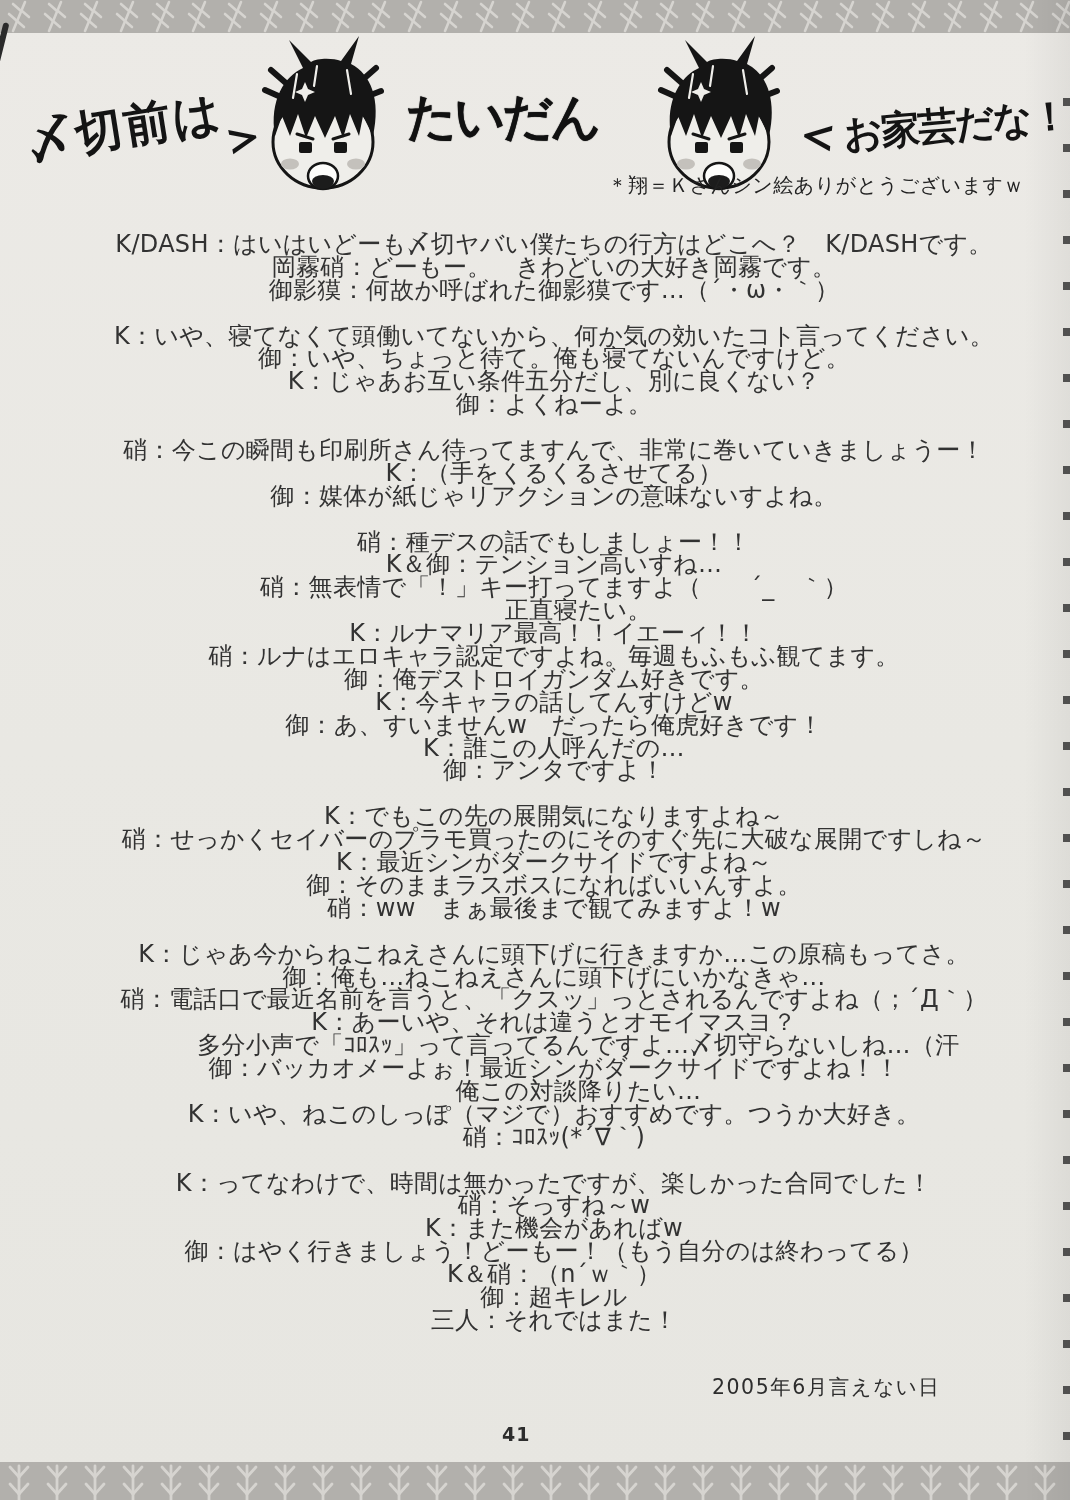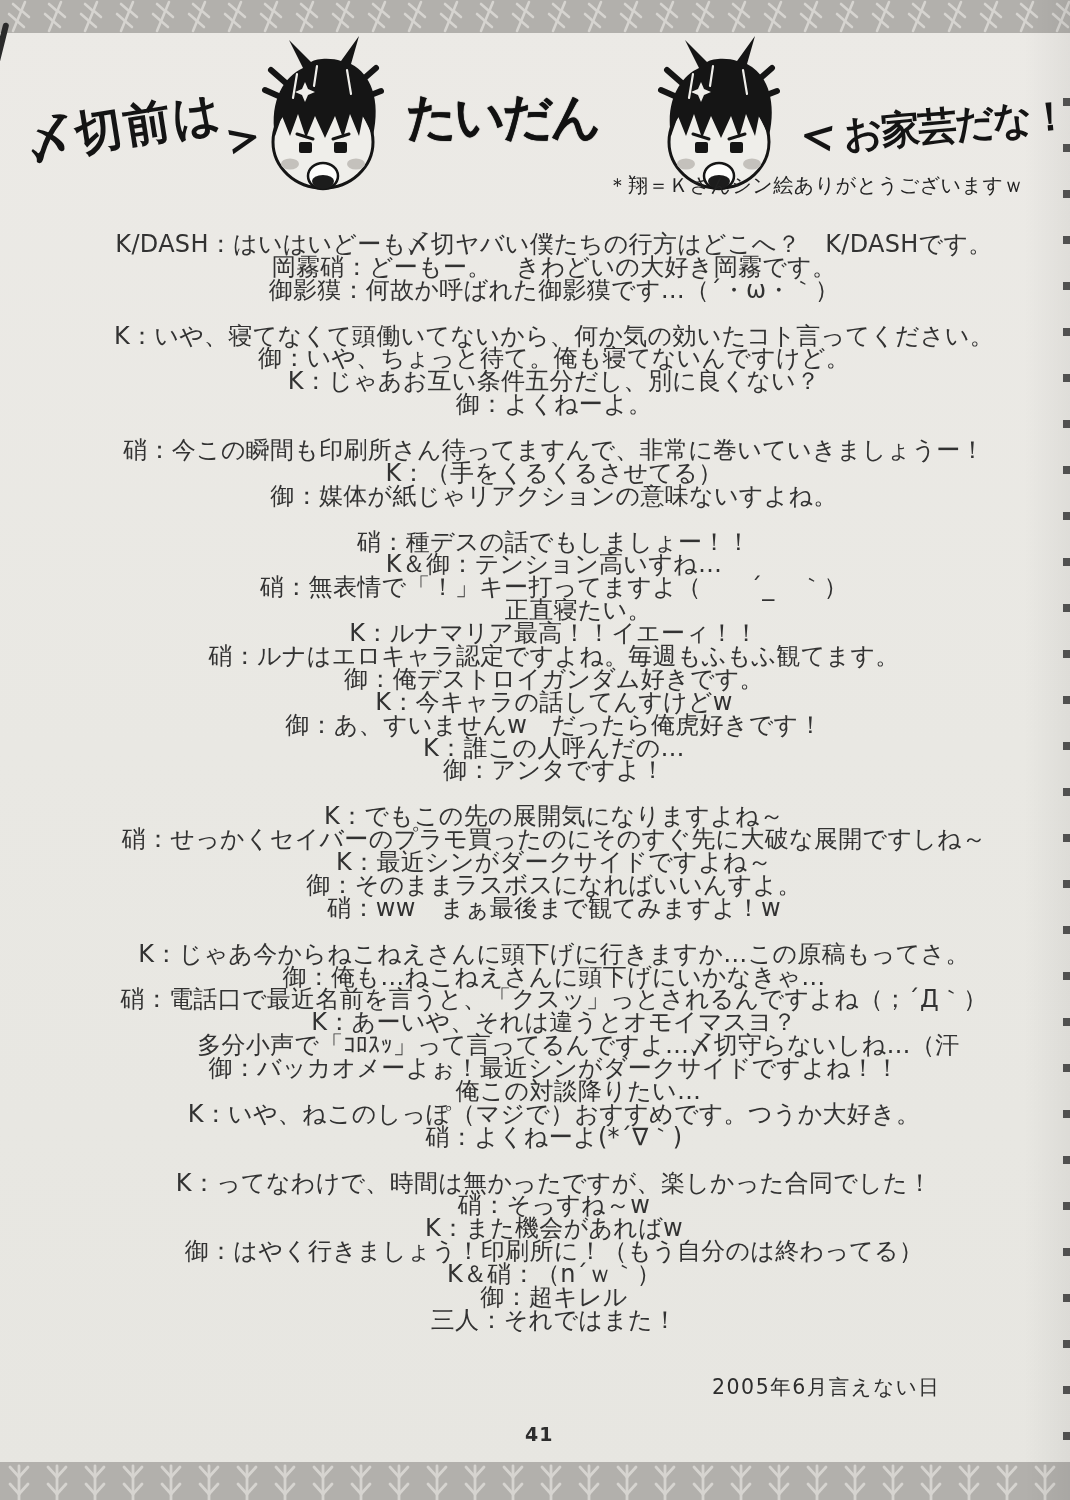--- a/index.html
+++ b/index.html
@@ -57,21 +57,21 @@
     letter-spacing:0.3px;
     text-align:center;
   }
   
   .date {
     position:absolute; left:712px; top:1373px; font-size:20.5px; color:#2d2d2d;
     letter-spacing:1.5px; white-space:nowrap;
   }
   .pagenum {
     position:absolute; left:502px; top:1423px; font-size:19px; color:#2d2d2d;
-    font-weight:bold; letter-spacing:1px;margin-left:23px;
+    font-weight:bold; letter-spacing:1px;
   }
 </style>
 </head>
 <body>
 
 <div class="page">
 
   <svg class="band band-top" width="1070" height="33">
     <defs>
       <pattern id="leafTop" width="36" height="33" patternUnits="userSpaceOnUse">
@@ -181,26 +181,26 @@
       <div class="dlg-line">硝：ww　まぁ最後まで観てみますよ！w</div>
       <div class="dlg-line"></div>
       <div class="dlg-line">K：じゃあ今からねこねえさんに頭下げに行きますか…この原稿もってさ。</div>
       <div class="dlg-line">御：俺も…ねこねえさんに頭下げにいかなきゃ…</div>
       <div class="dlg-line">硝：電話口で最近名前を言うと、「クスッ」っとされるんですよね（；´Д｀）</div>
       <div class="dlg-line">K：あーいや、それは違うとオモイマスヨ？</div>
       <div class="dlg-line">　　多分小声で「ｺﾛｽｯ」って言ってるんですよ…〆切守らないしね…（汗</div>
       <div class="dlg-line">御：バッカオメーよぉ！最近シンがダークサイドですよね！！</div>
       <div class="dlg-line">　　俺この対談降りたい…</div>
       <div class="dlg-line">K：いや、ねこのしっぽ（マジで）おすすめです。つうか大好き。</div>
-      <div class="dlg-line">硝：よくねーよ(*´∇｀)</div>
+      <div class="dlg-line">硝：ｺﾛｽｯ(*´∇｀)</div>
       <div class="dlg-line"></div>
       <div class="dlg-line">K：ってなわけで、時間は無かったですが、楽しかった合同でした！</div>
       <div class="dlg-line">硝：そっすね～w</div>
       <div class="dlg-line">K：また機会があればw</div>
-      <div class="dlg-line">御：はやく行きましょう！印刷所に！（もう自分のは終わってる）</div>
+      <div class="dlg-line">御：はやく行きましょう！どーもー！（もう自分のは終わってる）</div>
       <div class="dlg-line">K＆硝：（n´ｗ｀）</div>
       <div class="dlg-line">御：超キレル</div>
       <div class="dlg-line">三人：それではまた！</div>
     </div>
 
   <div class="date">2005年6月言えない日</div>
   <div class="pagenum">41</div>
 
 </div>
 

